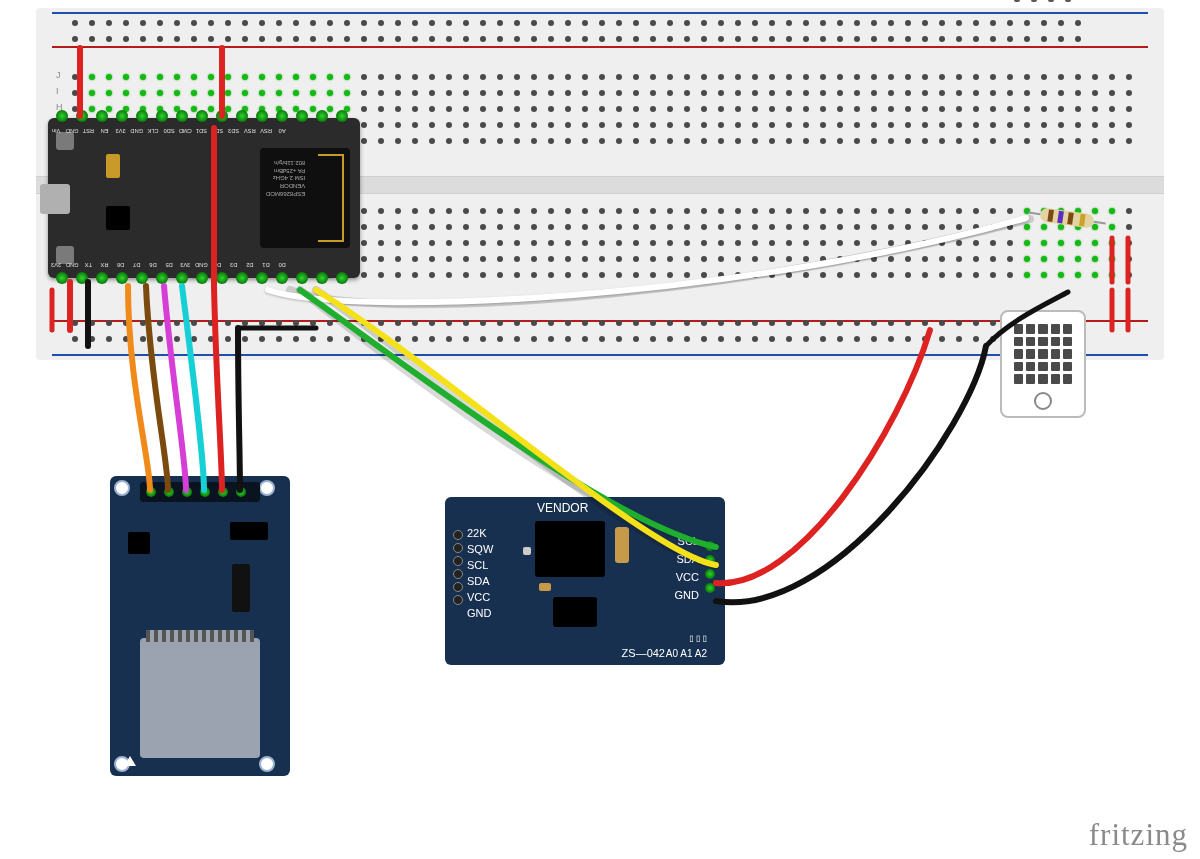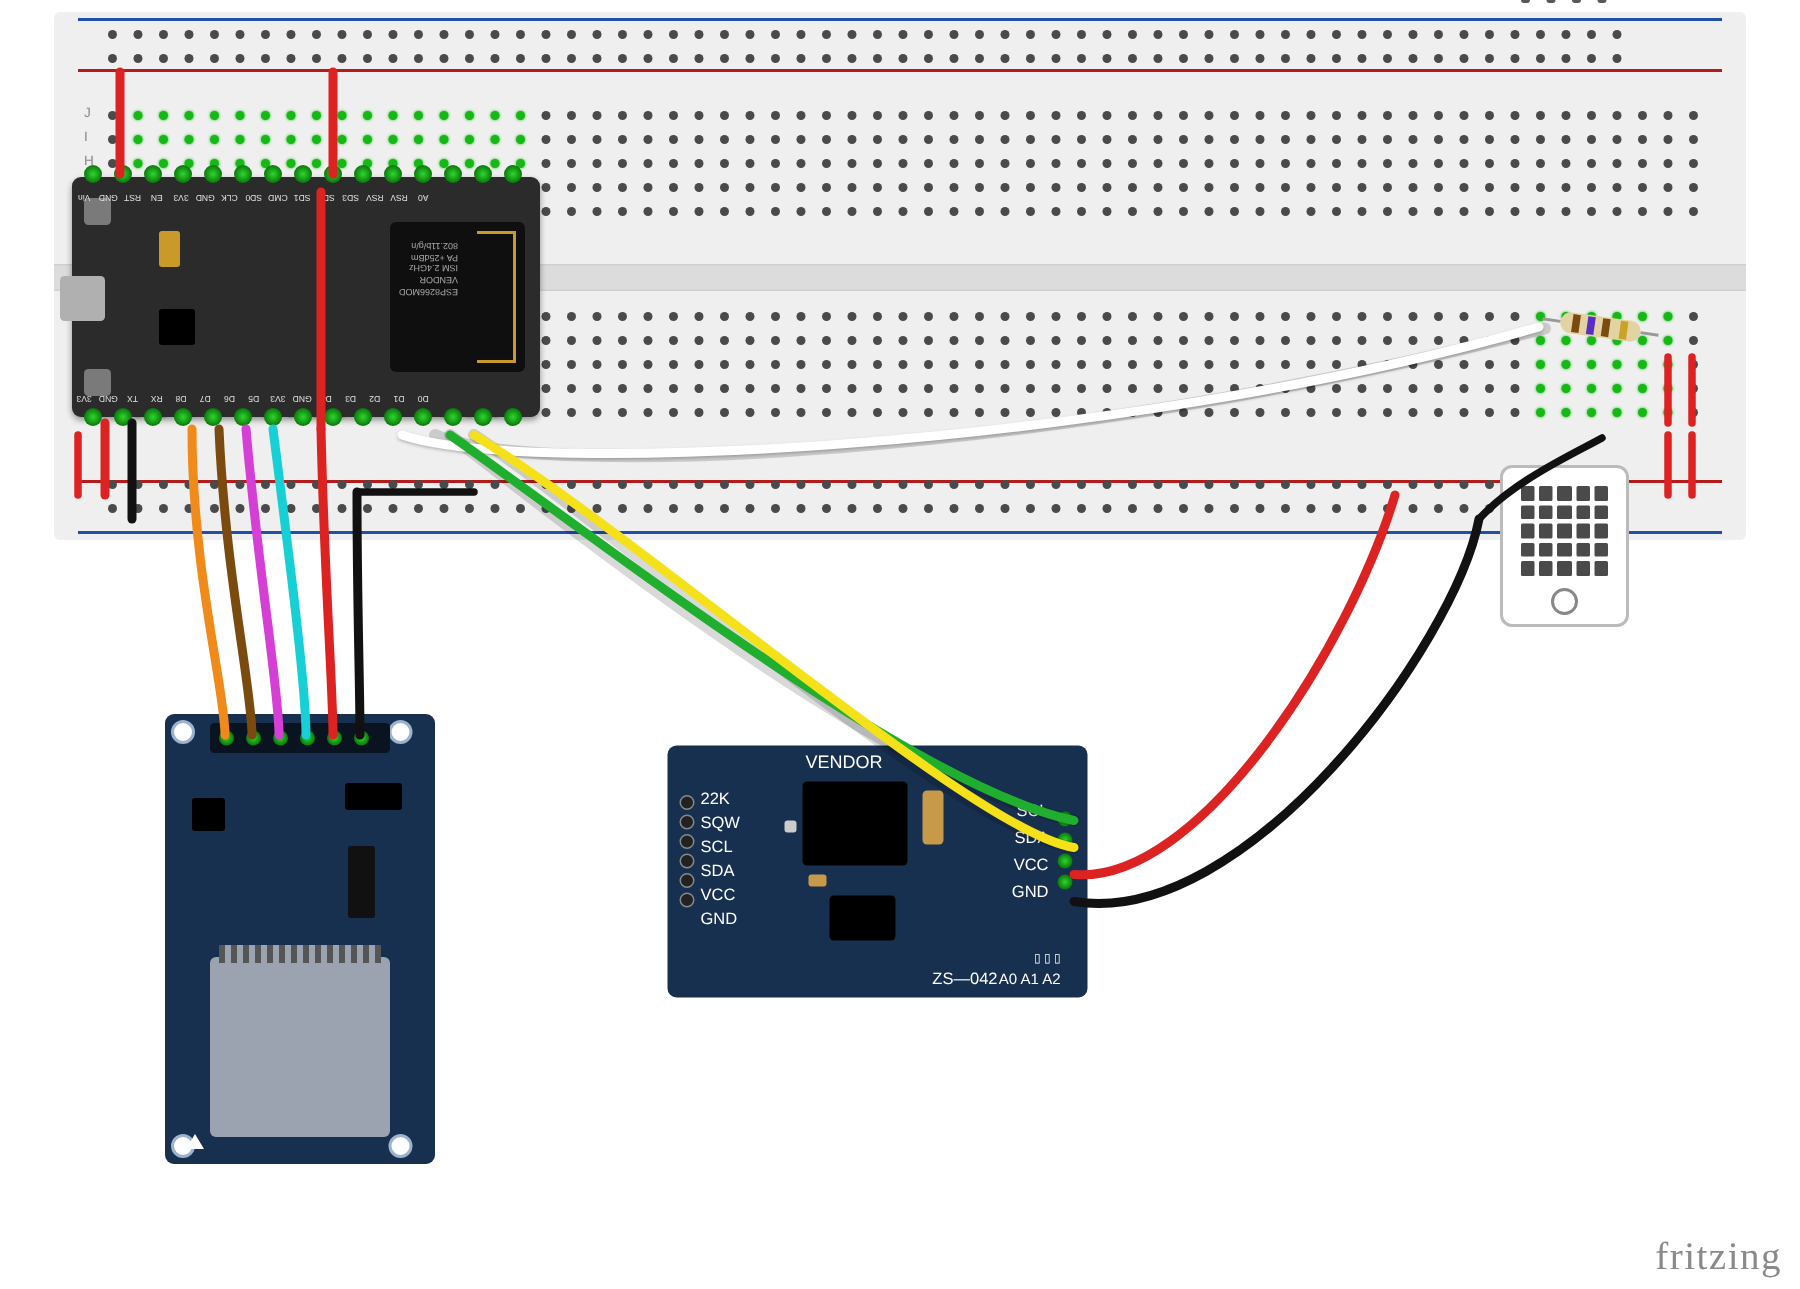--- a/index.html
+++ b/index.html
@@ -9,21 +9,21 @@
     background: #ffffff;
     width: 1200px;
     height: 859px;
     overflow: hidden;
     position: relative;
   }
   .watermark {
     position: absolute;
     right: 12px;
     bottom: 6px;
-    font-size: 26px;
+    font-size: 31px;
     color: #8a8a8a;
     font-family: "Segoe Script", "Comic Sans MS", cursive;
     letter-spacing: 1px;
   }
 
   
   .bb {
     position: absolute;
     left: 36px;
     top: 8px;

